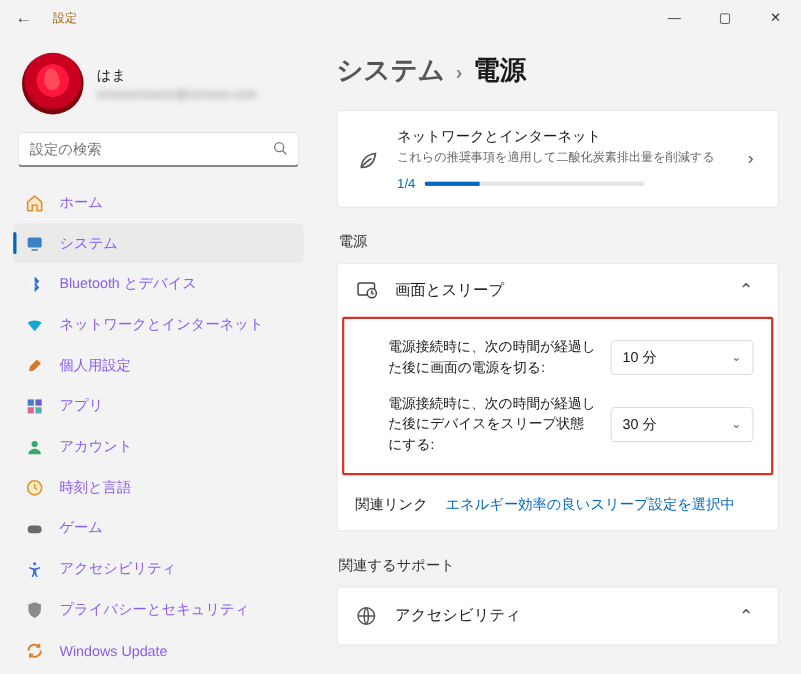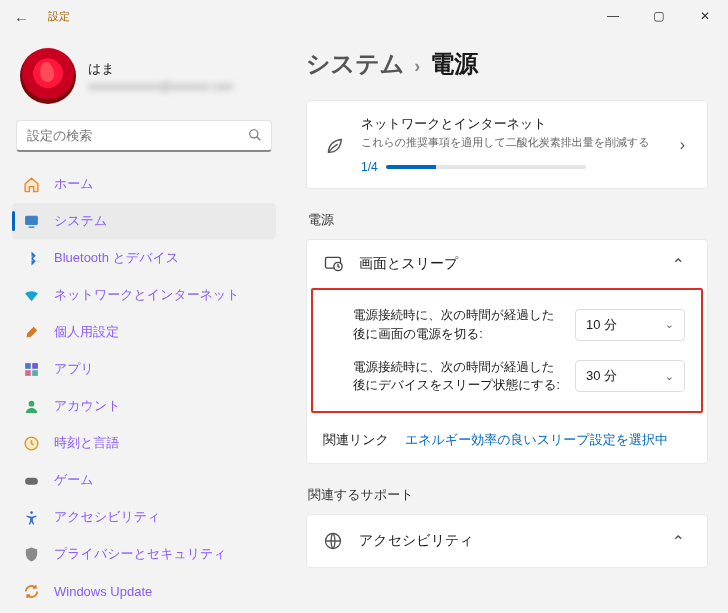--- a/index.html
+++ b/index.html
@@ -50,21 +50,21 @@
 .sec-label { font-size: 13px; color: #333; margin: 22px 0 10px 2px; font-weight:500; }
 
 .screen-card { }
 .sc-head { display:flex; align-items:center; padding: 14px 16px; cursor:pointer; }
 .sc-head .sic { width:22px; margin-right:14px; }
 .sc-head .t { font-size: 14px; flex:1; }
 .sc-body { border: 2px solid #d93025; border-radius: 2px; margin: 0 4px 4px 4px; padding: 16px 16px; }
 .opt-row { display:flex; align-items:center; margin-bottom: 14px; }
 .opt-row:last-child { margin-bottom: 0; }
 .opt-row .lbl { flex:1; font-size: 12.5px; padding: 0 12px 0 24px; line-height:1.5; }
-.select { width: 110px; height: 32px; background:#fff; border:1px solid #ddd; border-radius:4px; display:flex; align-items:center; justify-content:space-between; padding:0 10px; font-size:13px; cursor:pointer; }
+.select { width: 130px; height: 32px; background:#fff; border:1px solid #ddd; border-radius:4px; display:flex; align-items:center; justify-content:space-between; padding:0 10px; font-size:13px; cursor:pointer; }
 .select .cd { color:#666; font-size:11px; }
 
 .rel { display:flex; align-items:flex-end; padding: 14px 16px; font-size:13px; }
 .rel .rl { margin-right: 16px; font-weight:500; }
 .rel a { color:#0067c0; text-decoration:none; }
 
 .help { display:flex; align-items:center; padding: 16px; cursor:pointer; }
 .help .gic { width:22px; margin-right:14px; color:#444; }
 .help .t { font-size:14px; flex:1; }
 

